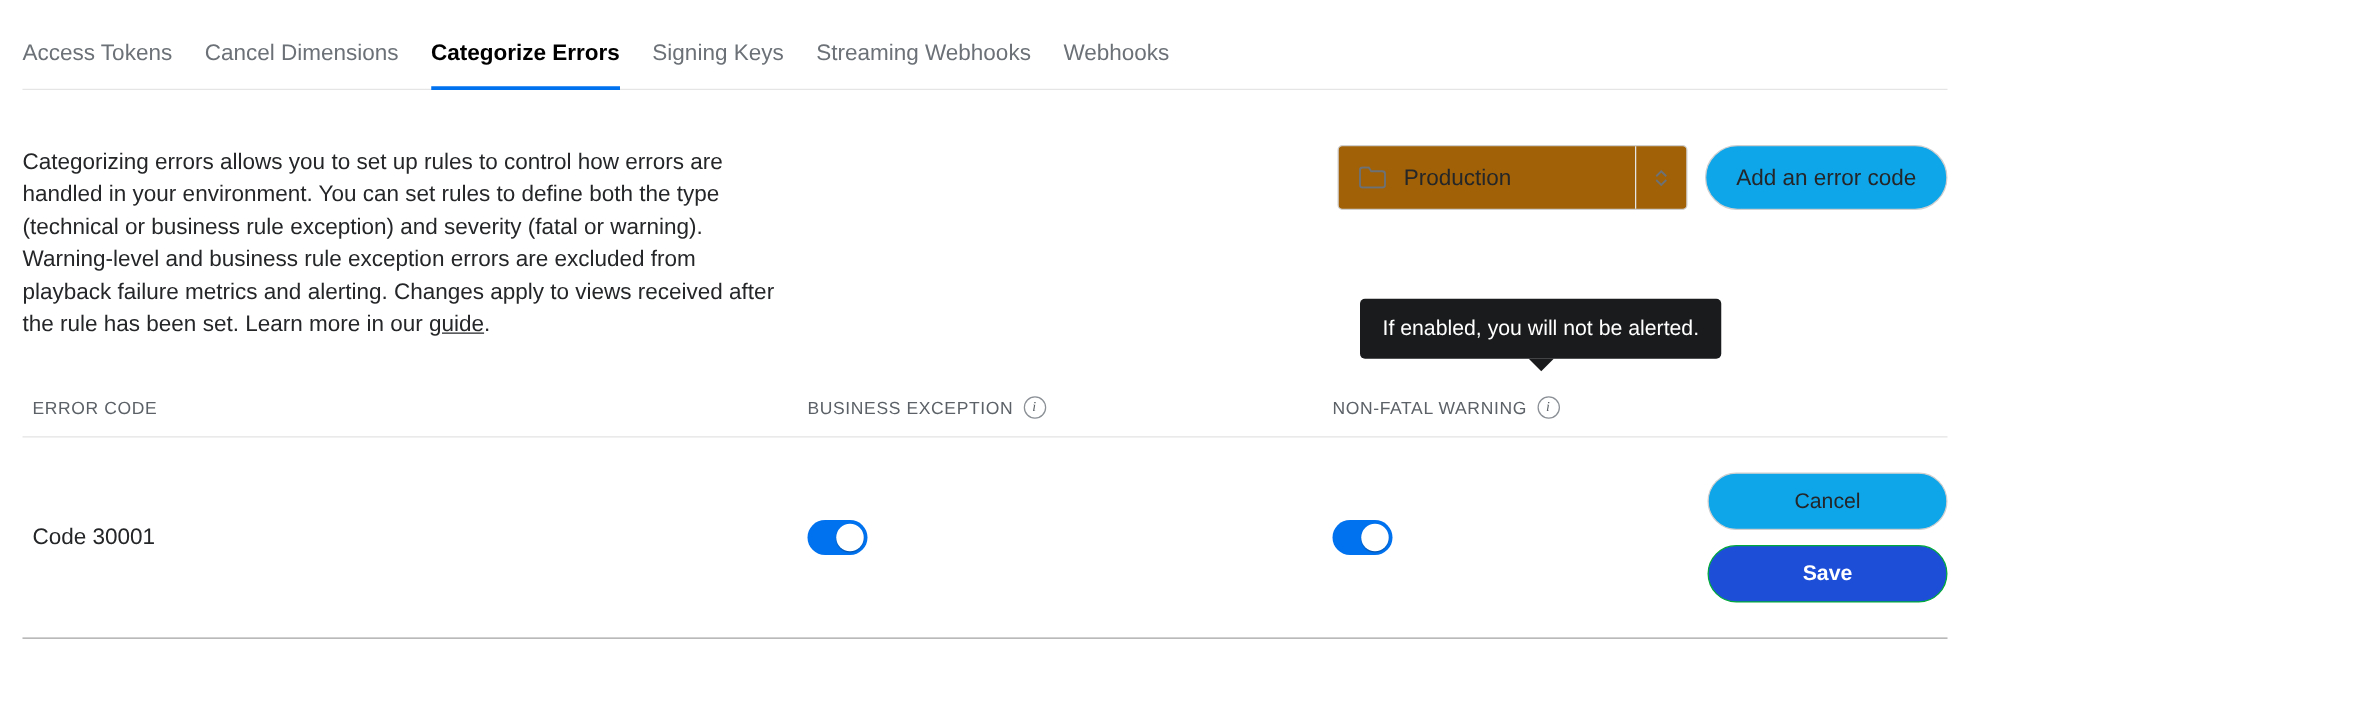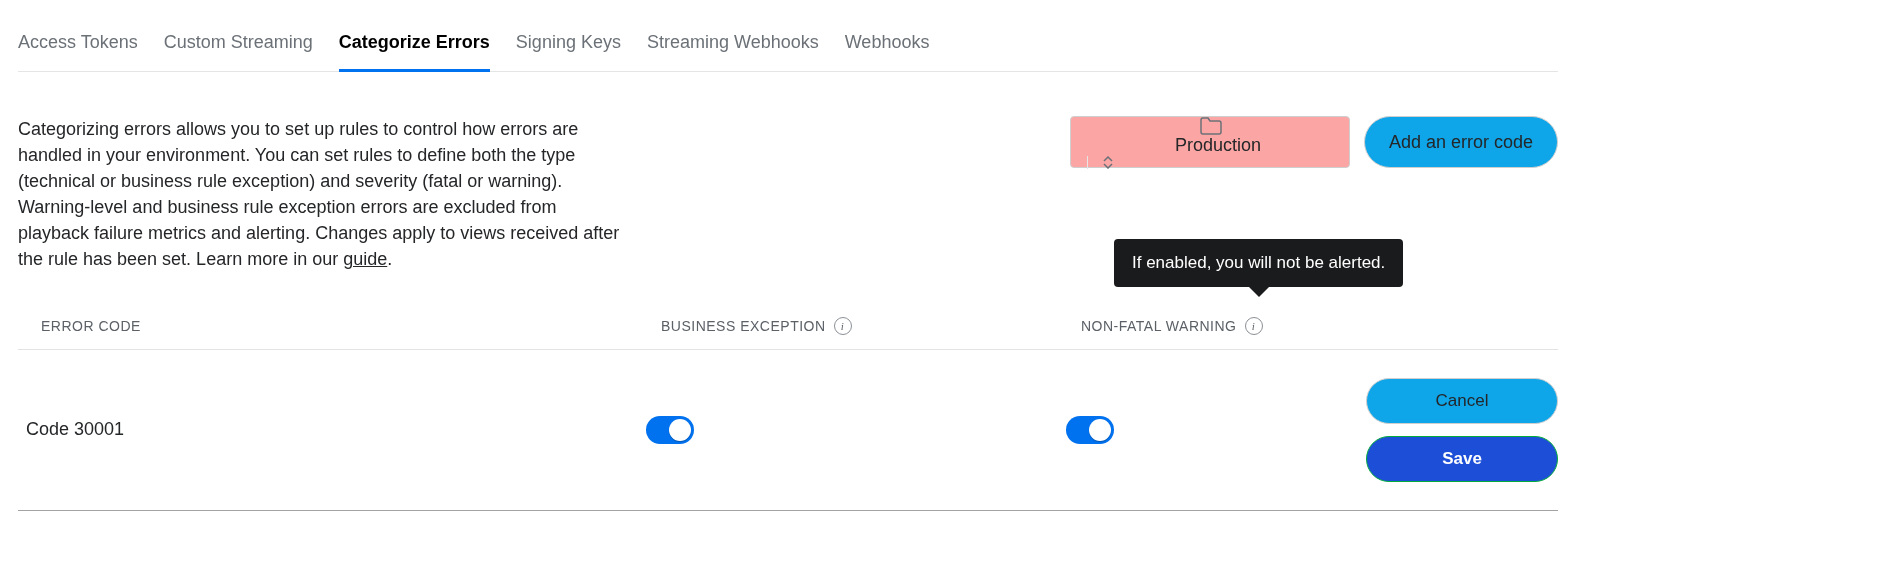--- a/index.html
+++ b/index.html
@@ -64,24 +64,23 @@
   
   .env-select {
     display: flex;
     align-items: center;
     border: 1px solid #cfcfcf;
     border-radius: 4px;
     height: 52px;
     padding: 0 0 0 16px;
     font-size: 18px;
     color: #242628;
-    background: #fca5a5;
+    background: #a16207;
     cursor: pointer;
     min-width: 280px;
-    flex-direction: column;
   }
   .env-select .folder-icon {
     margin-right: 14px;
     color: #6b7177;
     display: flex;
     align-items: center;
   }
   .env-select .env-label { flex: 1; }
   .env-select .stepper {
     align-self: stretch;
@@ -128,21 +127,20 @@
     padding: 12px 0 14px 8px;
     border-bottom: 1px solid #e3e3e3;
   }
   .col-header {
     font-size: 14px;
     letter-spacing: 0.5px;
     color: #5b6167;
     display: flex;
     align-items: center;
     gap: 8px;
-    margin-left: 15px;
   }
   .info-icon {
     display: inline-flex;
     width: 18px; height: 18px;
     border: 1px solid #8b9096;
     border-radius: 50%;
     align-items: center;
     justify-content: center;
     font-size: 11px;
     font-style: italic;
@@ -185,41 +183,41 @@
   
   .tooltip {
     position: absolute;
     background: #1a1b1c;
     color: #fff;
     font-size: 17px;
     padding: 14px 18px;
     border-radius: 4px;
     white-space: nowrap;
     top: -66px;
-    left: 1096px;
+    left: 1070px;
   }
   .tooltip::after {
     content: "";
     position: absolute;
     left: 50%;
     transform: translateX(-50%);
     bottom: -10px;
     border: 10px solid transparent;
     border-top-color: #1a1b1c;
     border-bottom: none;
   }
 </style>
 </head>
 <body>
 
 <div class="page">
 
   <div class="tabs">
     <div class="tab">Access Tokens</div>
-    <div class="tab">Custom Streaming</div>
+    <div class="tab">Cancel Dimensions</div>
     <div class="tab active">Categorize Errors</div>
     <div class="tab">Signing Keys</div>
     <div class="tab">Streaming Webhooks</div>
     <div class="tab">Webhooks</div>
   </div>
 
   <div class="header-row">
     <div class="description">
       <span>Categorizing errors allows you to set up rules to control how errors are handled in your environment. You can set rules to define both the type (technical or business rule exception) and severity (fatal or warning). Warning-level and business rule exception errors are excluded from playback failure metrics and alerting. Changes apply to views received after the rule has been set. Learn more in our </span><a>guide</a><span>.</span>
     </div>

